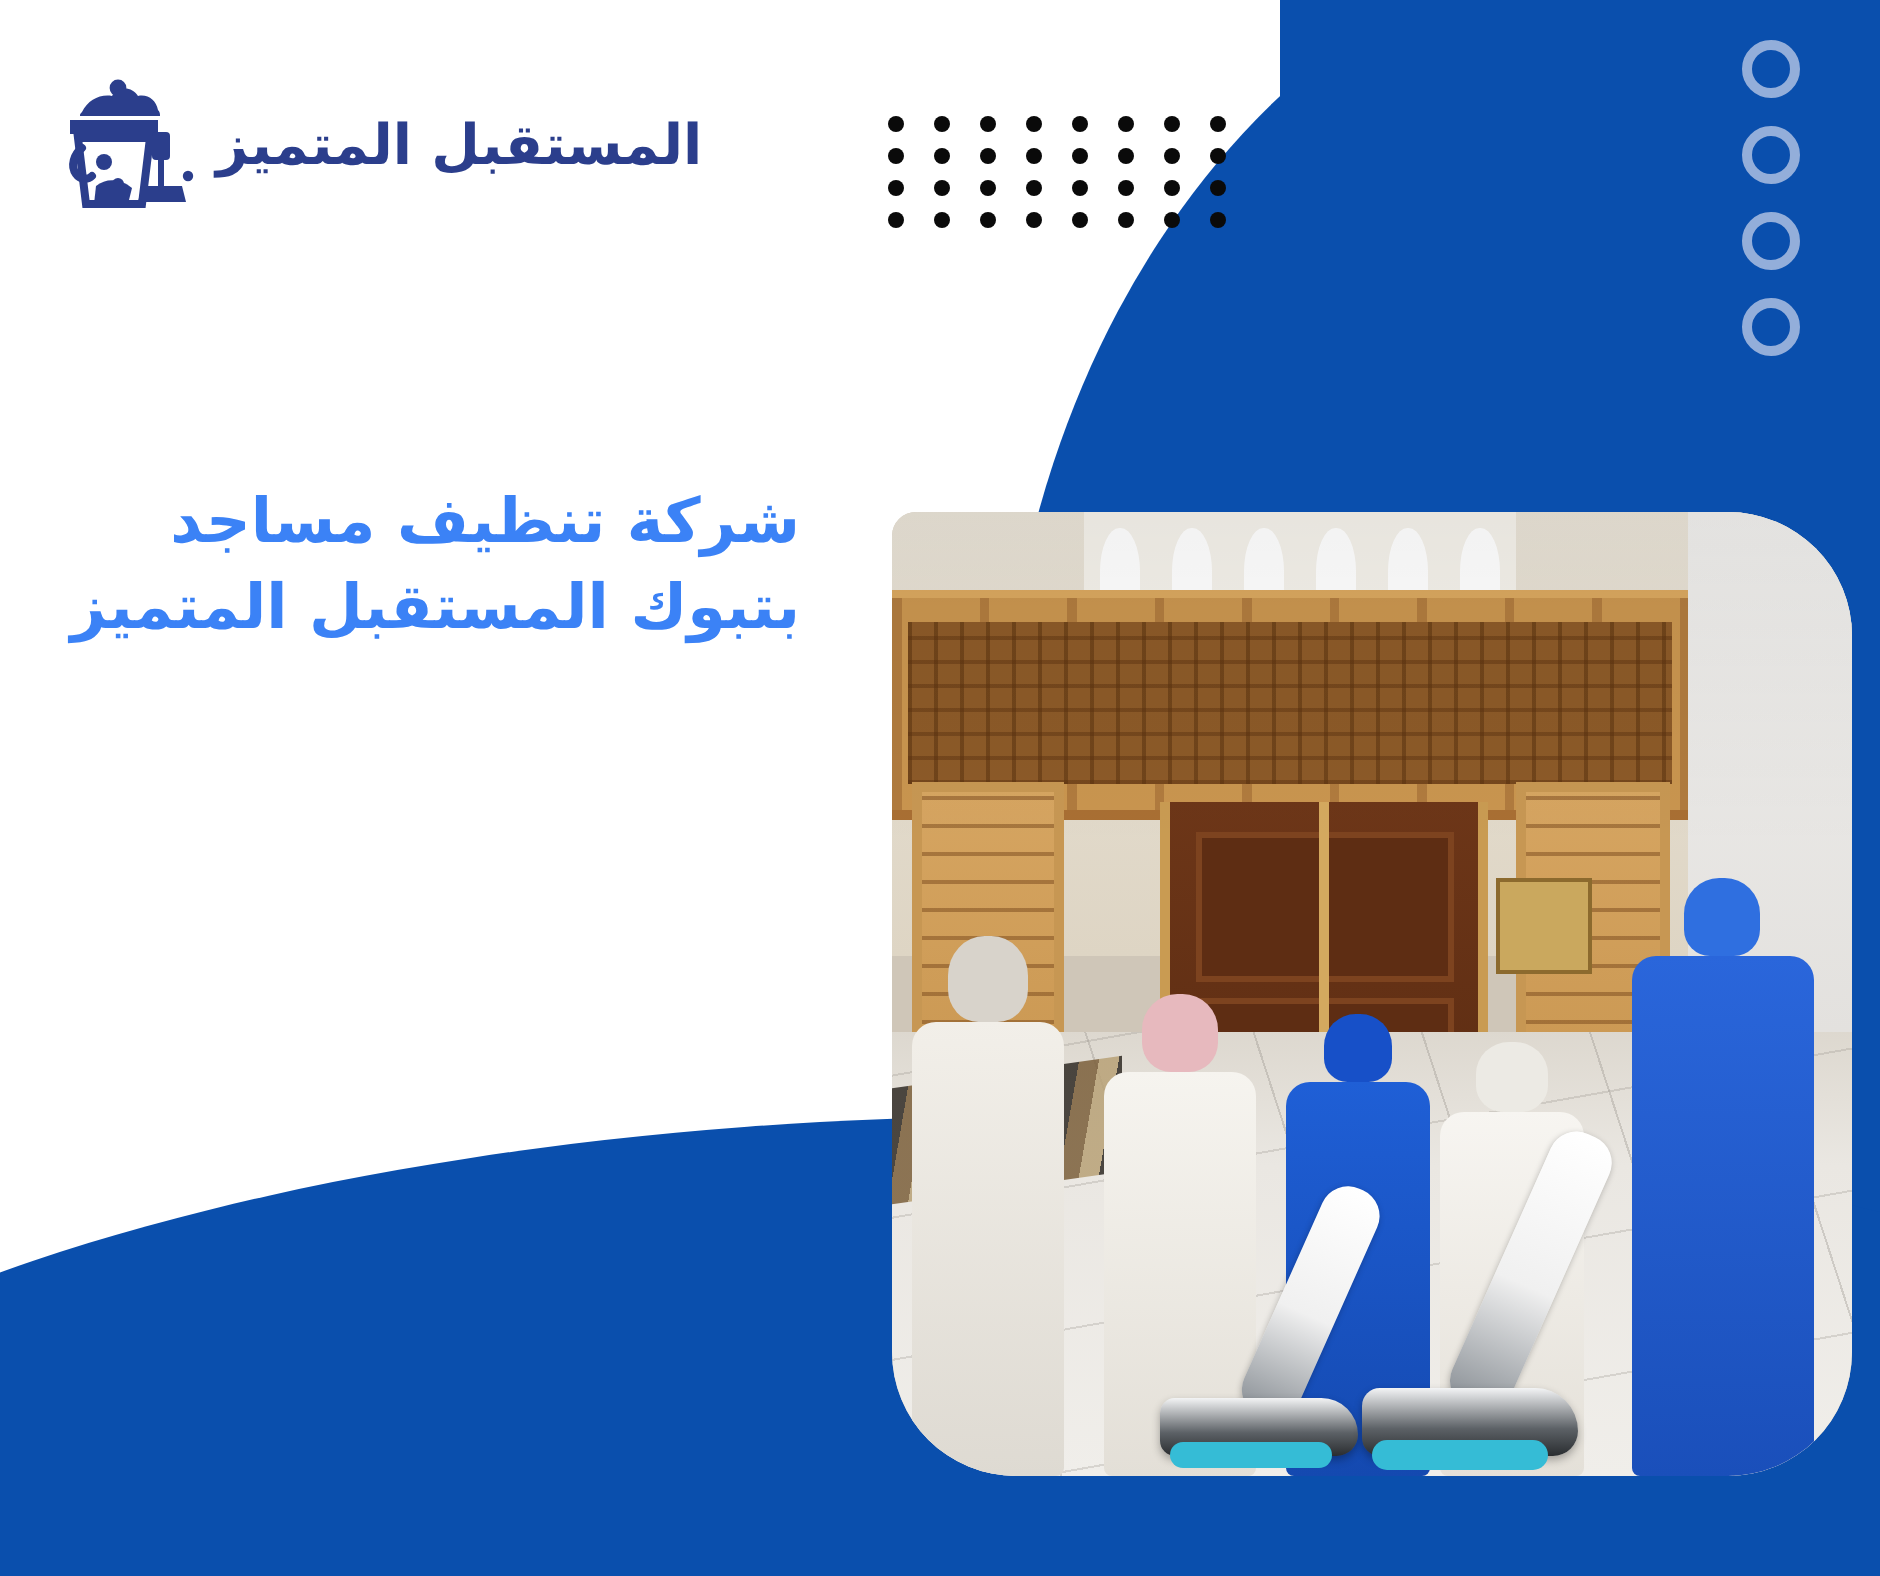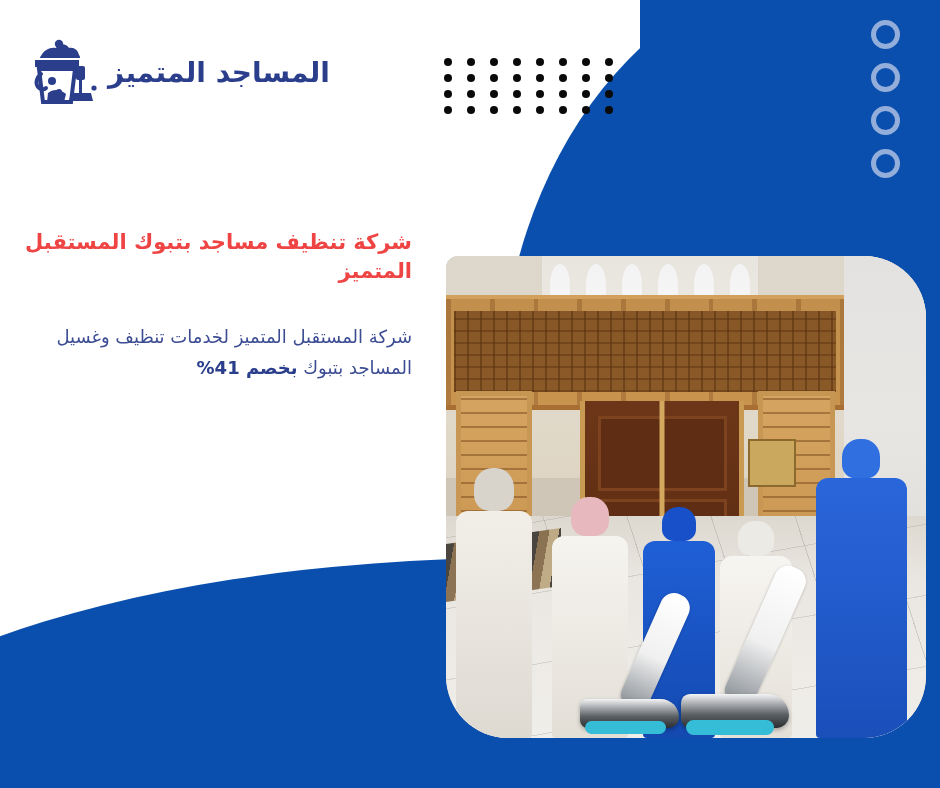--- a/index.html
+++ b/index.html
@@ -122,25 +122,25 @@
   .copy {
     position: absolute;
     left: 20px;
     top: 228px;
     width: 392px;
     z-index: 7;
     direction: rtl;
     text-align: right;
   }
   .headline {
-    font-size: 21px;
+    font-size: 31px;
     line-height: 1.38;
     font-weight: 700;
-    color: #ef4444;
-    margin: 0;
+    color: #3b82f6;
+    margin: 12px;
   }
   .subcopy {
     margin: 36px 0 0 0;
     font-size: 18px;
     line-height: 1.7;
     color: #3B4C93;
     font-weight: 400;
   }
   .subcopy b {
     font-weight: 700;
@@ -385,26 +385,25 @@
         <path d="M13 38c-4 3-6 9-3 13 2 3 6 3 8 1" fill="none" stroke="#2B3E8C" stroke-width="4" stroke-linecap="round"></path>
         <circle cx="24" cy="45" r="4"></circle>
         <circle cx="31" cy="56" r="3"></circle>
         <path d="M20 57c5-4 12-4 18 1l-2 8H19z"></path>
         <rect x="48" y="30" width="9" height="14" rx="2"></rect>
         <rect x="51" y="44" width="3" height="13"></rect>
         <path d="M43 57h20l2 8H41z"></path>
         <circle cx="66" cy="52" r="2.6"></circle>
       </g>
     </svg>
-    <div class="logo-text">المساجد المتميز</div>
+    <div class="logo-text">المستقبل المتميز</div>
   </div>
 
   <div class="copy">
     <h1 class="headline">شركة تنظيف مساجد بتبوك المستقبل المتميز</h1>
-    <p class="subcopy"><span>شركة المستقبل المتميز لخدمات تنظيف وغسيل المساجد بتبوك </span><b>بخصم 41%</b></p>
   </div>
 
 
   <div class="photo">
     <div class="sc-scene photo-scene">
       <div class="sc-wall"></div>
       <div class="sc-marble-right"></div>
       <div class="sc-arches" id="arches">
           <div class="sc-arch"></div>
           <div class="sc-arch"></div>

